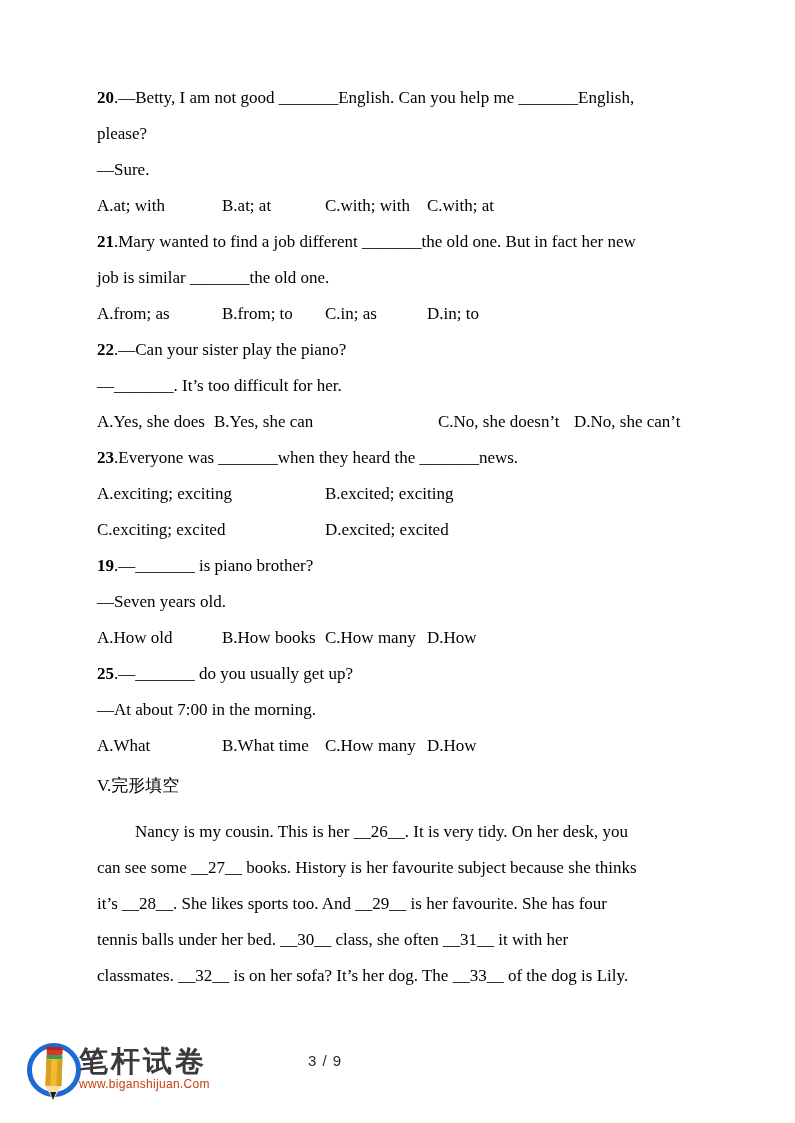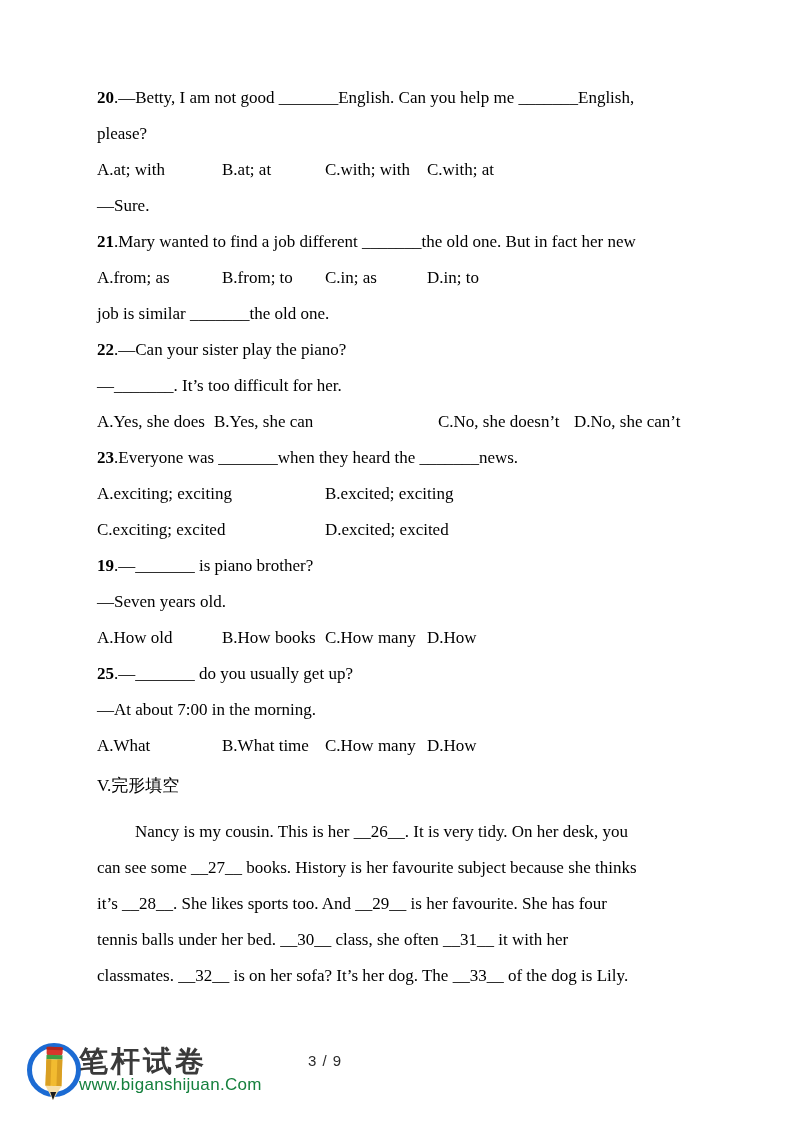--- a/index.html
+++ b/index.html
@@ -18,52 +18,52 @@
   .q22a{width:117px;} .q22b{width:224px;} .q22c{width:136px;}
   
   .half{width:228px;}
   .section-heading{height:36px;line-height:36px;margin-top:4px;white-space:nowrap;}
   .cloze{margin-top:10px;}
   .indent{text-indent:38px;}
   .footer-logo{position:absolute;left:26px;top:1042px;display:flex;align-items:flex-start;}
   .brand-block{margin-left:-3px;padding-top:4px;}
   .brand-name{font-size:29px;font-weight:bold;color:#3a3a3a;line-height:31px;letter-spacing:3px;
     font-family:"Liberation Serif", serif;}
-  .brand-url{font-size:17px;color:#15803d;line-height:15px;letter-spacing:0.3px;
+  .brand-url{font-size:12px;color:#c2410c;line-height:15px;letter-spacing:0.3px;
     font-family:"Liberation Sans", sans-serif;}
   .page-number{position:absolute;left:0;top:1052px;width:650px;text-align:center;
     font-family:"Liberation Sans", sans-serif;font-size:15px;color:#2b2b2b;letter-spacing:1px;}
 </style>
 </head>
 <body>
 
 <div>
   <div class="content">
 
     <div>
       <div class="line"><span class="qnum">20</span><span>.—Betty, I am not good _______English. Can you help me _______English,</span></div>
       <div class="line">please?</div>
+      <div class="line">—Sure.</div>
       <div class="line opts">
         <span class="c1">A.at; with</span>
         <span class="c2">B.at; at</span>
         <span class="c3">C.with; with</span>
         <span>C.with; at</span>
       </div>
-      <div class="line">—Sure.</div>
     </div>
 
     <div>
       <div class="line"><span class="qnum">21</span><span>.Mary wanted to find a job different _______the old one. But in fact her new</span></div>
+      <div class="line">job is similar _______the old one.</div>
       <div class="line opts">
         <span class="c1">A.from; as</span>
         <span class="c2">B.from; to</span>
         <span class="c3">C.in; as</span>
         <span>D.in; to</span>
       </div>
-      <div class="line">job is similar _______the old one.</div>
     </div>
 
     <div>
       <div class="line"><span class="qnum">22</span><span>.—Can your sister play the piano?</span></div>
       <div class="line">—_______. It’s too difficult for her.</div>
       <div class="line opts">
         <span class="q22a">A.Yes, she does</span>
         <span class="q22b">B.Yes, she can</span>
         <span class="q22c">C.No, she doesn’t</span>
         <span>D.No, she can’t</span>

